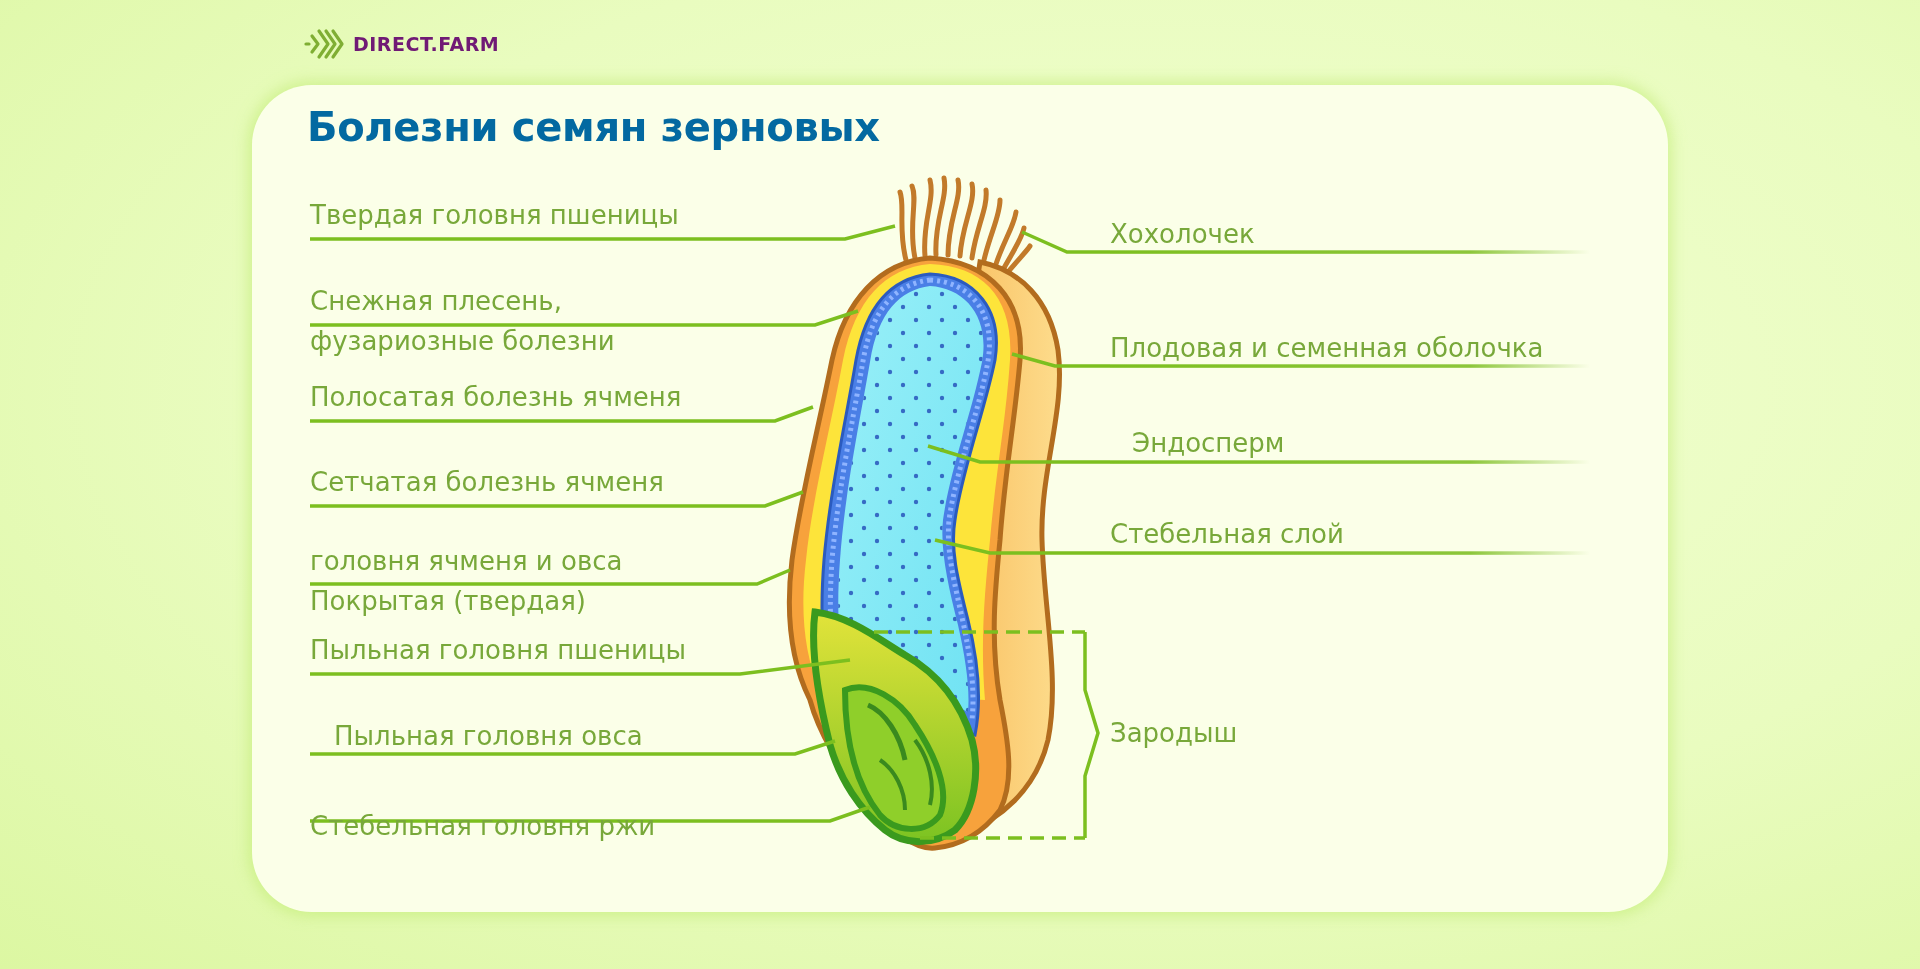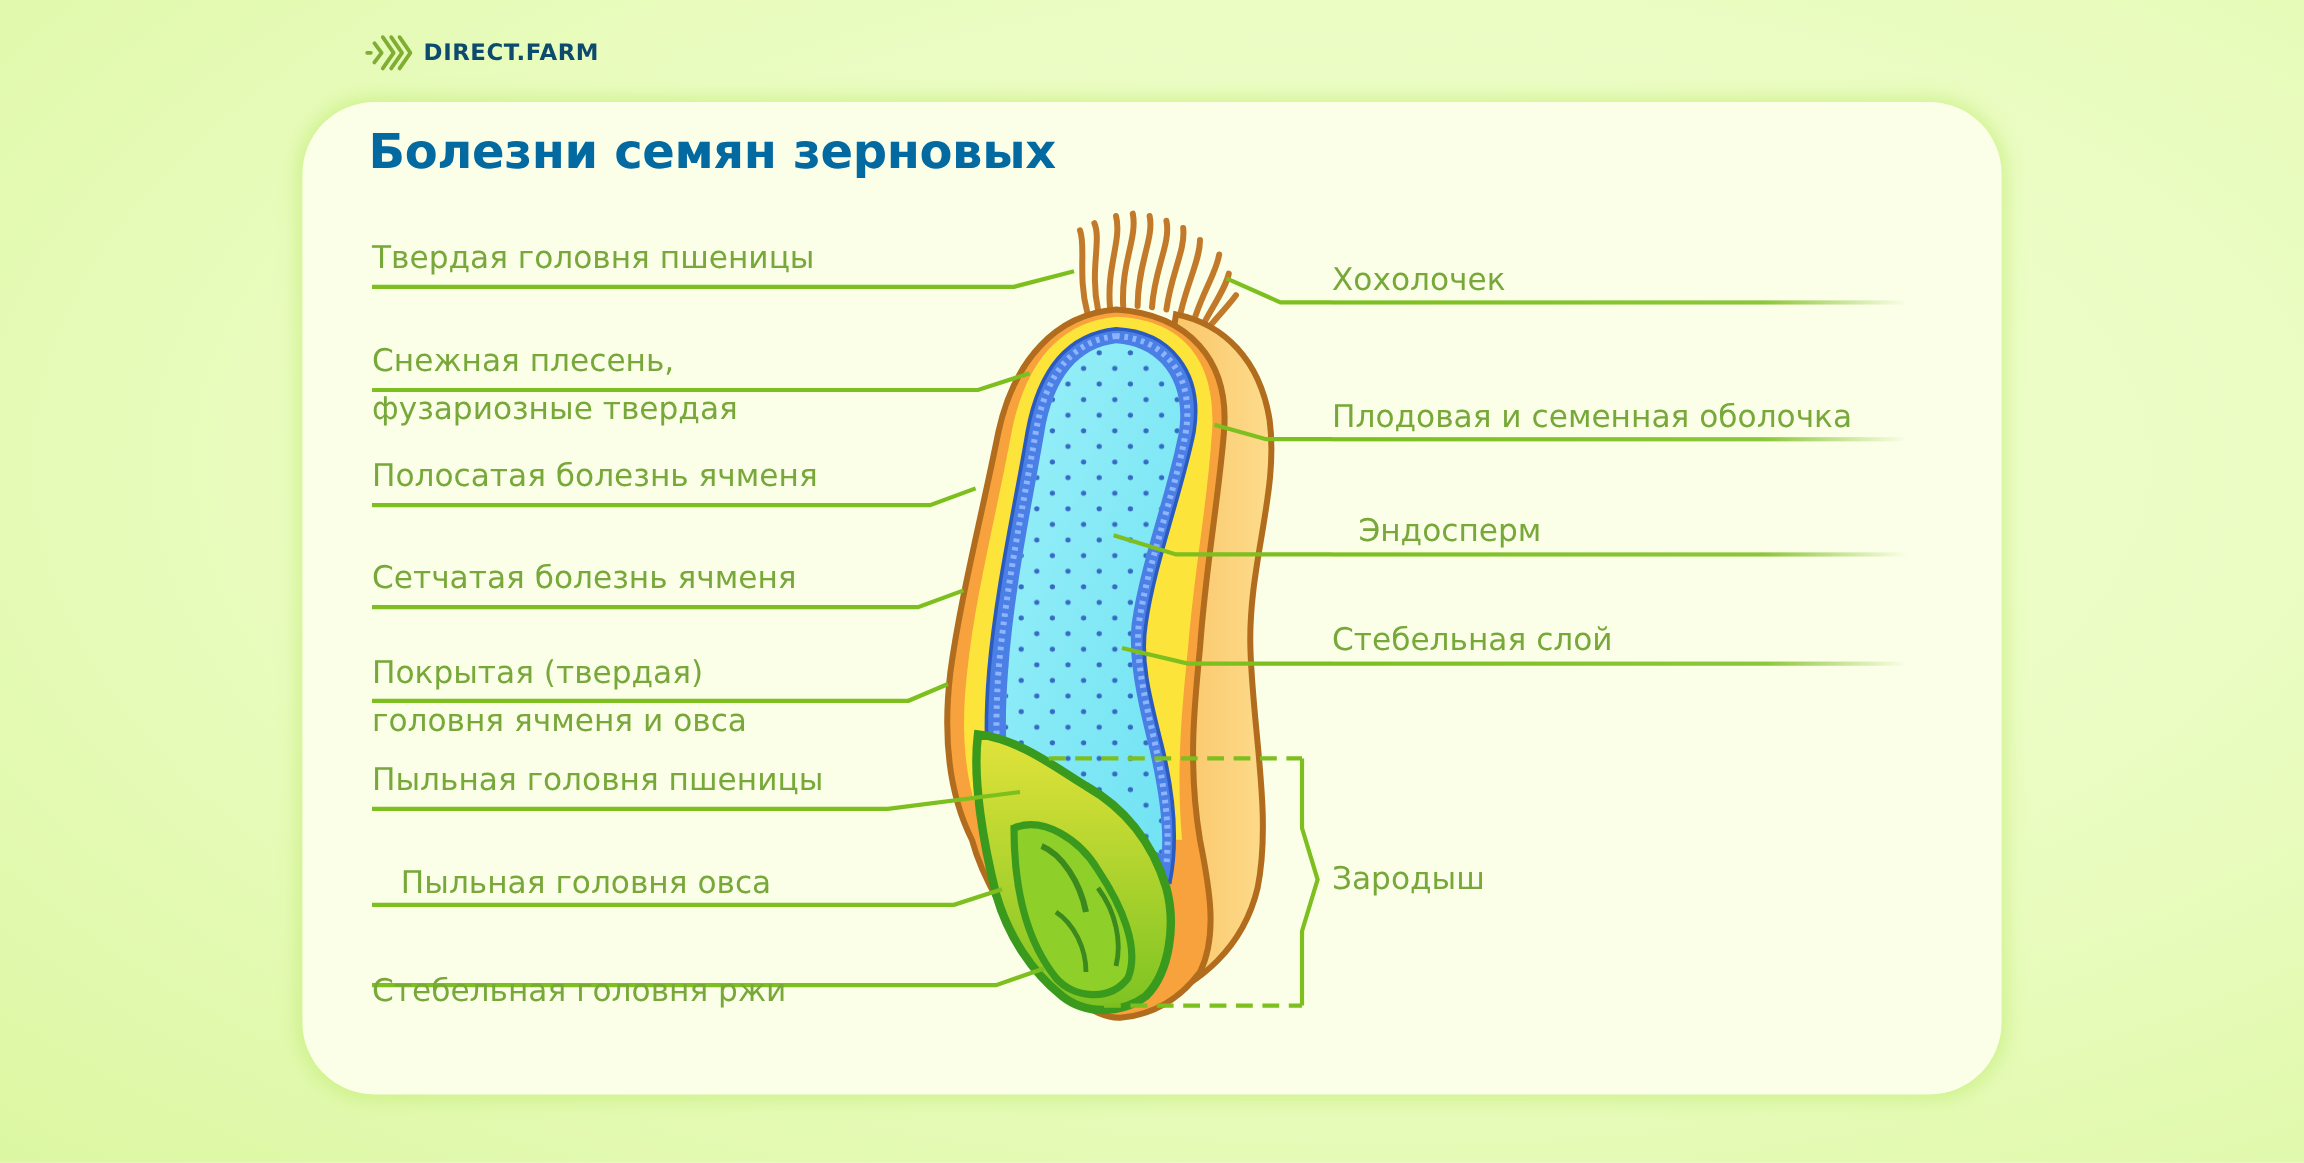--- a/index.html
+++ b/index.html
@@ -3,21 +3,21 @@
 <meta charset="utf-8">
 <style>
   html, body { margin:0; padding:0; }
   body {
     width:1920px; height:969px; overflow:hidden; position:relative;
     background: radial-gradient(ellipse at 60% 40%, #f2ffd2 0%, #e9fcbf 55%, #dcf7a2 100%);
     font-family: "DejaVu Sans", "Liberation Sans", sans-serif;
   }
   .logo { position:absolute; left:303px; top:26px; height:36px; display:flex; align-items:center; }
   .logo svg { width:44px; height:36px; }
-  .logo-text { margin-left:6px; font-family:"DejaVu Sans", sans-serif; font-weight:bold; font-size:19px; color:#0c4a6e; letter-spacing:0.5px;text-align:center; }
+  .logo-text { margin-left:6px; font-family:"DejaVu Sans", sans-serif; font-weight:bold; font-size:19px; color:#701a75; letter-spacing:0.5px;text-align:center; }
   .card {
     position:absolute; left:252px; top:85px; width:1416px; height:827px;
     background:#fbffe8; border-radius:60px;
     box-shadow: 0 0 14px 4px rgba(190,235,110,0.55);
   }
   .title {
     position:absolute; left:307px; top:104px; font-size:40px; font-weight:bold;
     color:#0369a1; letter-spacing:-0.3px; white-space:nowrap;
   }
   .label {
@@ -149,31 +149,31 @@
     <rect x="1110" y="460.3" width="480" height="3.5" fill="url(#fadeR)" stroke="none"></rect>
     <rect x="1110" y="551.3" width="480" height="3.5" fill="url(#fadeR)" stroke="none"></rect>
   </g>
 </svg>
 
 <div class="label" style="left:310px; top:195px;">
   <div>Твердая головня пшеницы</div>
 </div>
 <div class="label" style="left:310px; top:281px;">
   <div>Снежная плесень,</div>
-  <div>фузариозные твердая</div>
+  <div>фузариозные болезни</div>
 </div>
 <div class="label" style="left:310px; top:377px;">
   <div>Полосатая болезнь ячменя</div>
 </div>
 <div class="label" style="left:310px; top:462px;">
   <div>Сетчатая болезнь ячменя</div>
 </div>
 <div class="label" style="left:310px; top:541px;">
+  <div>головня ячменя и овса</div>
   <div>Покрытая (твердая)</div>
-  <div>головня ячменя и овса</div>
 </div>
 <div class="label" style="left:310px; top:630px;">
   <div>Пыльная головня пшеницы</div>
 </div>
 <div class="label" style="left:310px; top:716px;margin-left:24px;">
   <div>Пыльная головня овса</div>
 </div>
 <div class="label" style="left:310px; top:782px;margin-top:24px;">
   <div>Стебельная головня ржи</div>
 </div>

